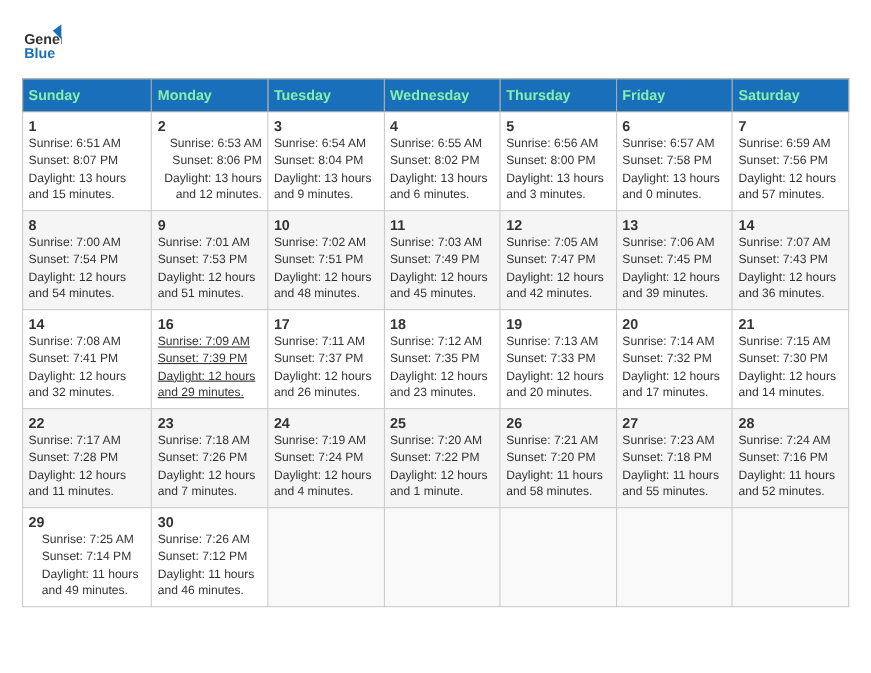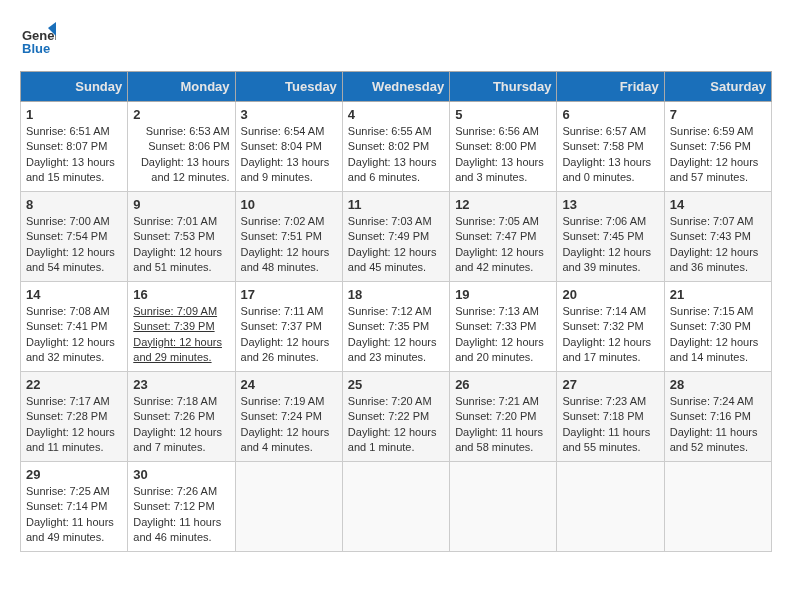--- a/index.html
+++ b/index.html
@@ -37,23 +37,23 @@
       font-size: 16px;
       color: #555;
     }
     table {
       width: 100%;
       border-collapse: collapse;
       font-size: 11px;
     }
     thead tr th {
       background-color: #1a6fba;
-      color: #e5e5e5;
+      color: #86efac;
       padding: 7px 5px;
-      text-align: right;
+      text-align: left;
       font-size: 13px;
       font-weight: bold;
       border: 1px solid #aaa;
     }
     tbody tr td {
       vertical-align: top;
       padding: 5px;
       border: 1px solid #ccc;
       min-height: 80px;
       height: 90px;
@@ -308,21 +308,21 @@
           <span class="day-num">28</span>
           <div class="day-info" style="white-space: pre-line;">Sunrise: 7:24 AM
 Sunset: 7:16 PM
 Daylight: 11 hours
 and 52 minutes.</div>
         </td>
       </tr>
       <tr>
         <td>
           <span class="day-num">29</span>
-          <div class="day-info" style="white-space: pre-line;">Sunrise: 7:25 AM
+          <div class="day-info" style="white-space: pre-line; margin-left: 12px;">Sunrise: 7:25 AM
 Sunset: 7:14 PM
 Daylight: 11 hours
 and 49 minutes.</div>
         </td>
         <td>
           <span class="day-num">30</span>
           <div class="day-info" style="white-space: pre-line;">Sunrise: 7:26 AM
 Sunset: 7:12 PM
 Daylight: 11 hours
 and 46 minutes.</div>

